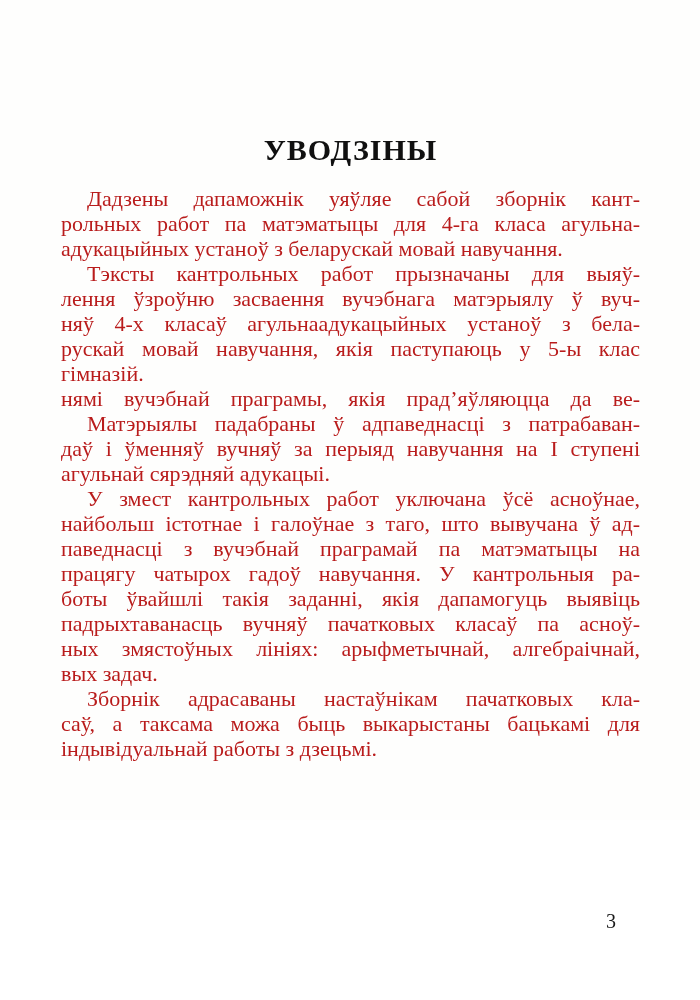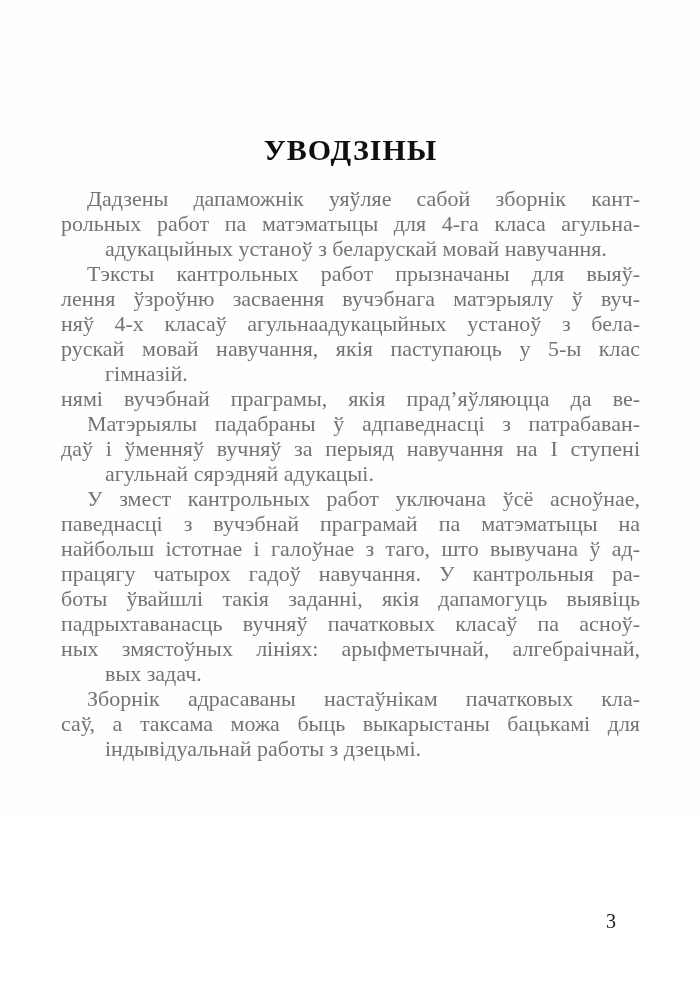--- a/index.html
+++ b/index.html
@@ -28,23 +28,23 @@
     position: absolute;
     top: 186px; left: 61px; width: 579px;
   }
   .paragraph { width: 579px; }
   .line {
     font-size: 22px;
     line-height: 25px;
     height: 25px;
     text-align: justify;
     text-align-last: justify;
-    color: #737373;
+    color: #b91c1c;
   }
-  .line.last { text-align-last: left; margin-left: 44px; }
+  .line.last { text-align-last: left; }
   .line.first { text-indent: 26px; }
   .page-number {
     position: absolute;
     top: 910px; left: 61px; width: 579px;
     text-align: right;
     padding-right: 24px;
     font-size: 20px;
     color: #1a1a1a;
   }
 </style>
@@ -68,22 +68,22 @@
         <div class="line last">гімназій.</div>
       </div>
       <div class="paragraph">
         <div class="line">нямі вучэбнай праграмы, якія прад’яўляюцца да ве-</div>
         <div class="line first">Матэрыялы падабраны ў адпаведнасці з патрабаван-</div>
         <div class="line">даў і ўменняў вучняў за перыяд навучання на I ступені</div>
         <div class="line last">агульнай сярэдняй адукацыі.</div>
       </div>
       <div class="paragraph">
         <div class="line first">У змест кантрольных работ уключана ўсё асноўнае,</div>
+        <div class="line">найбольш істотнае і галоўнае з таго, што вывучана ў ад-</div>
         <div class="line">паведнасці з вучэбнай праграмай па матэматыцы на</div>
-        <div class="line">найбольш істотнае і галоўнае з таго, што вывучана ў ад-</div>
         <div class="line">працягу чатырох гадоў навучання. У кантрольныя ра-</div>
         <div class="line">боты ўвайшлі такія заданні, якія дапамогуць выявіць</div>
         <div class="line">падрыхтаванасць вучняў пачатковых класаў па асноў-</div>
         <div class="line">ных змястоўных лініях: арыфметычнай, алгебраічнай,</div>
         <div class="line last">вых задач.</div>
       </div>
       <div class="paragraph">
         <div class="line first">Зборнік адрасаваны настаўнікам пачатковых кла-</div>
         <div class="line">саў, а таксама можа быць выкарыстаны бацькамі для</div>
         <div class="line last">індывідуальнай работы з дзецьмі.</div>

